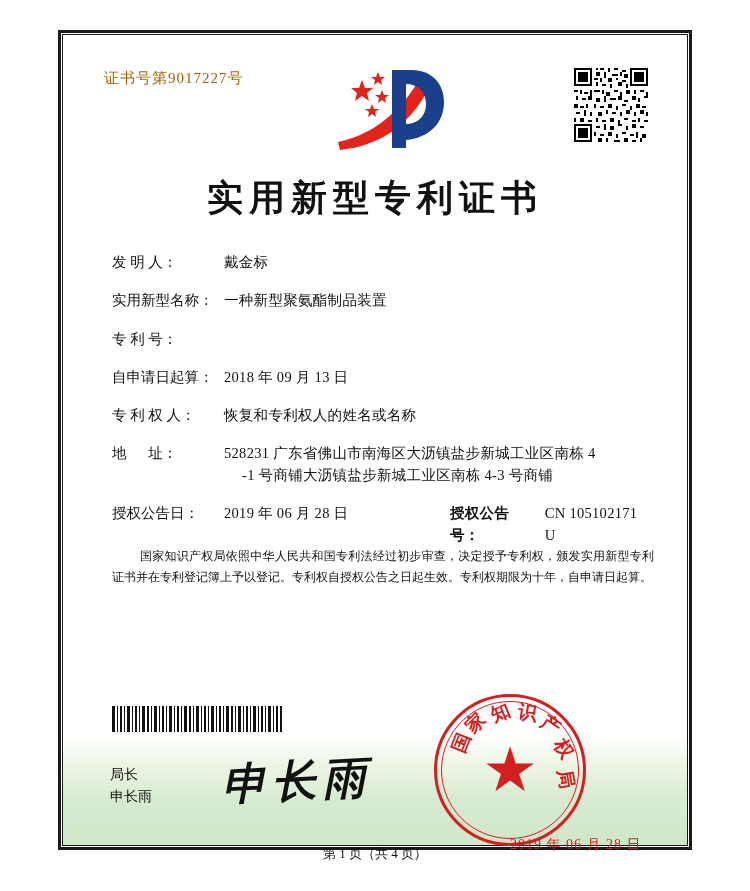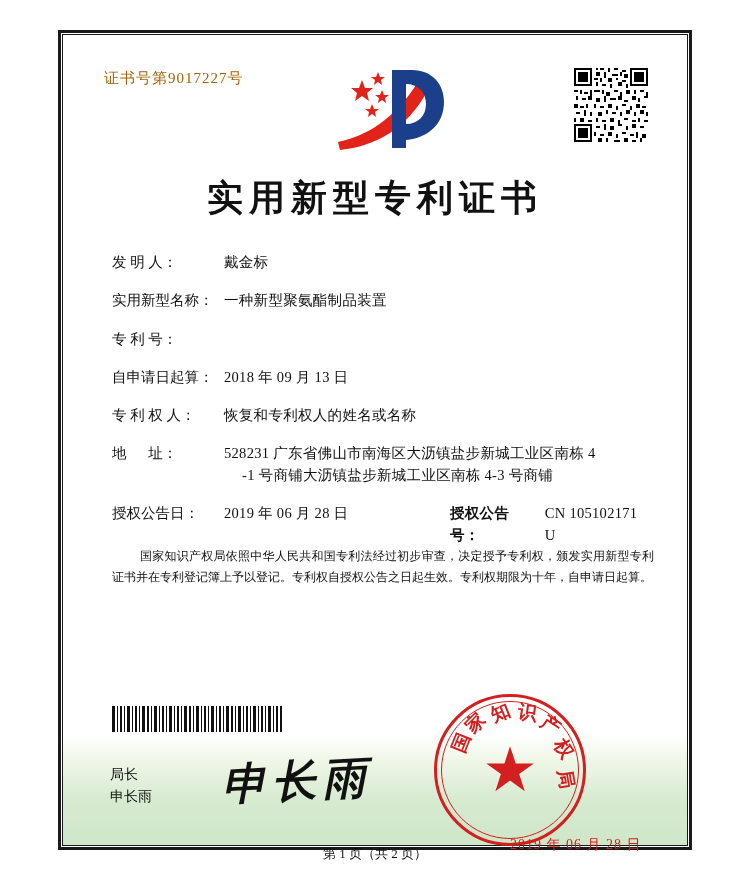--- a/index.html
+++ b/index.html
@@ -493,14 +493,14 @@
       <div class="seal-char" style="left:84px;  top:6px;   transform:rotate(8deg);">识</div>
       <div class="seal-char" style="left:107px; top:18px;  transform:rotate(34deg);">产</div>
       <div class="seal-char" style="left:120px; top:42px;  transform:rotate(58deg);">权</div>
       <div class="seal-char" style="left:122px; top:72px;  transform:rotate(80deg);">局</div>
     </div>
 
     <div class="seal-date">2019 年 06 月 28 日</div>
 
   </div>
 
-  <div class="footer">第 1 页（共 2 页）</div>
+  <div class="footer">第 1 页（共 4 页）</div>
 </div>
 
 </body></html>

